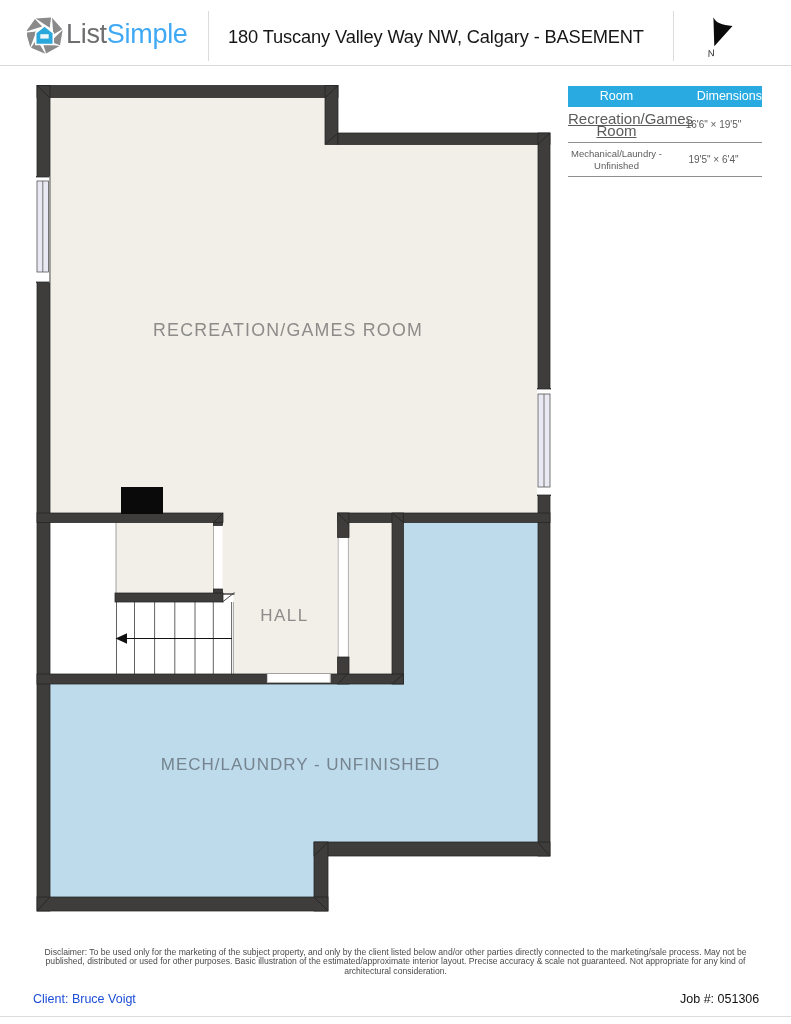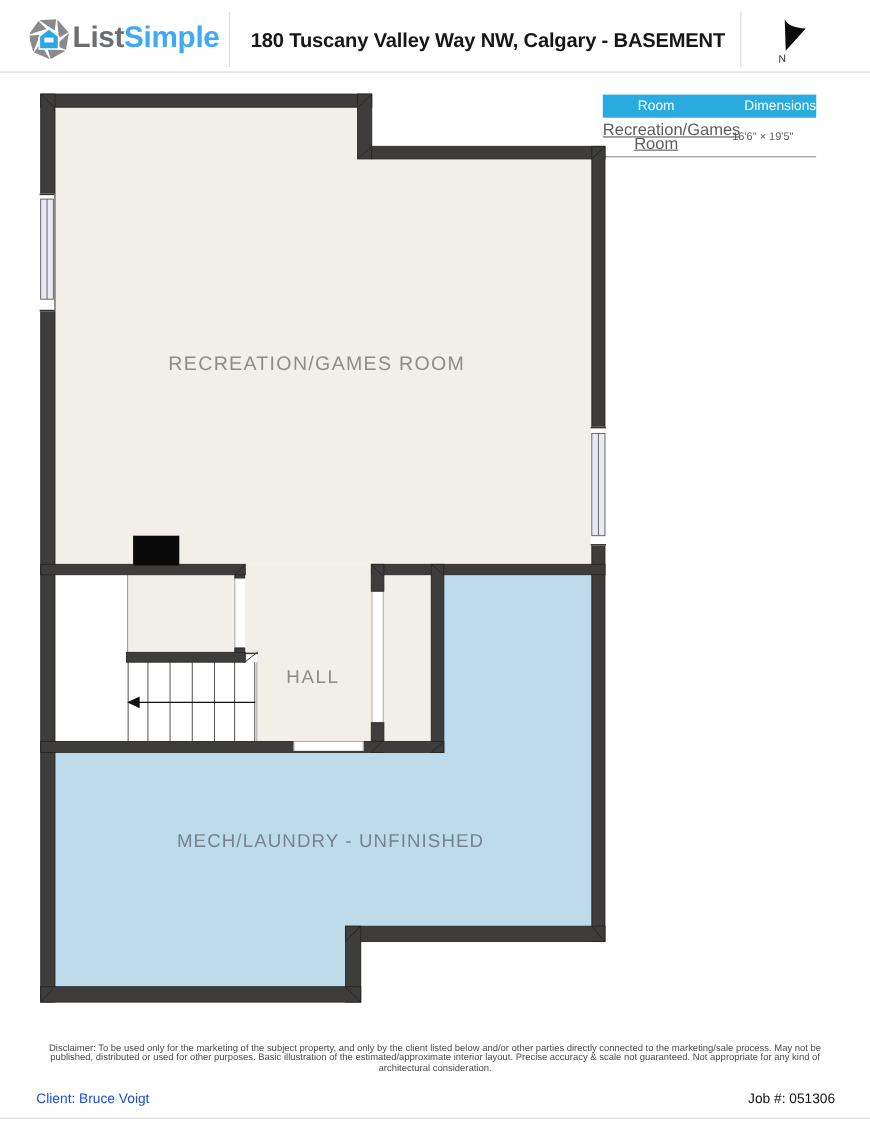--- a/index.html
+++ b/index.html
@@ -18,47 +18,51 @@
       <path d="M -8.8 -16.6 L 6.6 -17.4 L 5.2 -7.2 Z" transform="rotate(154.2)"></path>
       <path d="M -8.8 -16.6 L 6.6 -17.4 L 5.2 -7.2 Z" transform="rotate(205.6)"></path>
       <path d="M -8.8 -16.6 L 6.6 -17.4 L 5.2 -7.2 Z" transform="rotate(257)"></path>
       <path d="M -8.8 -16.6 L 6.6 -17.4 L 5.2 -7.2 Z" transform="rotate(308.4)"></path>
     </g>
     <path d="M -8.8 -2 L 0 -9 L 8.8 -2 L 8.8 9.5 L -8.8 9.5 Z" fill="#2ba8db" stroke="#ffffff" stroke-width="1.5"></path>
     <rect x="-4.2" y="-0.8" width="8.4" height="4.4" fill="#ffffff" opacity="0.92"></rect>
   </g>
 </svg>
 
-<div class="abs" style="left:66px;top:18.5px;font-size:27px;font-weight:bold;color:#6d6e70;letter-spacing:-0.3px;"><span>List</span><span style="color:#3fa9f5;">Simple</span></div>
+<div class="abs" style="left:66px;top:18.5px;font-size:27px;font-weight:normal;color:#6d6e70;letter-spacing:-0.3px;"><span>List</span><span style="color:#3fa9f5;">Simple</span></div>
 
 <div class="abs" style="left:208px;top:11px;width:1px;height:50px;background:#dcdcdc;"></div>
 
-<div class="abs" style="left:228px;top:25.5px;font-size:18.3px;font-weight:bold;color:#161616;letter-spacing:-0.15px;">180 Tuscany Valley Way NW, Calgary - BASEMENT</div>
+<div class="abs" style="left:228px;top:25.5px;font-size:18.3px;font-weight:normal;color:#161616;letter-spacing:-0.15px;">180 Tuscany Valley Way NW, Calgary - BASEMENT</div>
 
 <div class="abs" style="left:673px;top:11px;width:1px;height:50px;background:#dcdcdc;"></div>
 
 <div class="abs" style="left:0;top:65px;width:791px;height:1px;background:#d9d9d9;"></div>
 
 <svg class="abs" style="left:700px;top:8px;" width="45" height="54" viewBox="0 0 45 54">
   <path d="M 13.4 9.3 Q 16.5 17.2 32.5 17.9 L 14.3 38.2 Z" fill="#0b0b0b"></path>
   <text x="7.5" y="48.5" font-family="Liberation Sans" font-size="9.5" font-style="italic" fill="#1a1a1a" transform="rotate(-10 11 45)">N</text>
 </svg>
 
-<div class="abs" style="left:548px;top:86px;width:194px;">
+<div class="abs" style="left:568px;top:86px;width:194px;">
 
   <div style="height:21px;background:#29abe2;color:#ffffff;display:flex;">
     <div style="width:97px;text-align:center;line-height:21px;font-size:12.5px;">Room</div>
     <div style="width:97px;text-align:right;line-height:21px;font-size:12.5px;">Dimensions</div>
   </div>
 
   <div style="height:35px;border-bottom:1px solid #8f8f8f;display:flex;align-items:center;color:#5c5c5c;">
     <div style="width:97px;text-align:center;font-size:15px;line-height:12px;text-decoration:underline;">Recreation/Games<br>Room</div>
     <div style="width:97px;text-align:center;font-size:10px;">16'6" × 19'5"</div>
   </div>
 
+  <div style="height:33px;border-bottom:1px solid #8f8f8f;display:flex;align-items:center;color:#5c5c5c;">
+    <div style="width:97px;text-align:center;font-size:9.5px;line-height:12px;">Mechanical/Laundry -<br>Unfinished</div>
+    <div style="width:97px;text-align:center;font-size:10px;">19'5" × 6'4"</div>
+  </div>
 </div>
 
 <svg class="abs" style="left:0;top:0;" width="791" height="1024" viewBox="0 0 791 1024">
 
   <path d="M50,97.5 L325,97.5 L325,144.5 L538,144.5 L538,513 L50,513 Z" fill="#f2efe8"></path>
 
   <rect x="116" y="513" width="287.5" height="161" fill="#f2efe8"></rect>
 
   <rect x="50" y="522.5" width="66" height="151.5" fill="#ffffff"></rect>
   <line x1="116" y1="522.5" x2="116" y2="593" stroke="#8a8a8a" stroke-width="0.8"></line>

